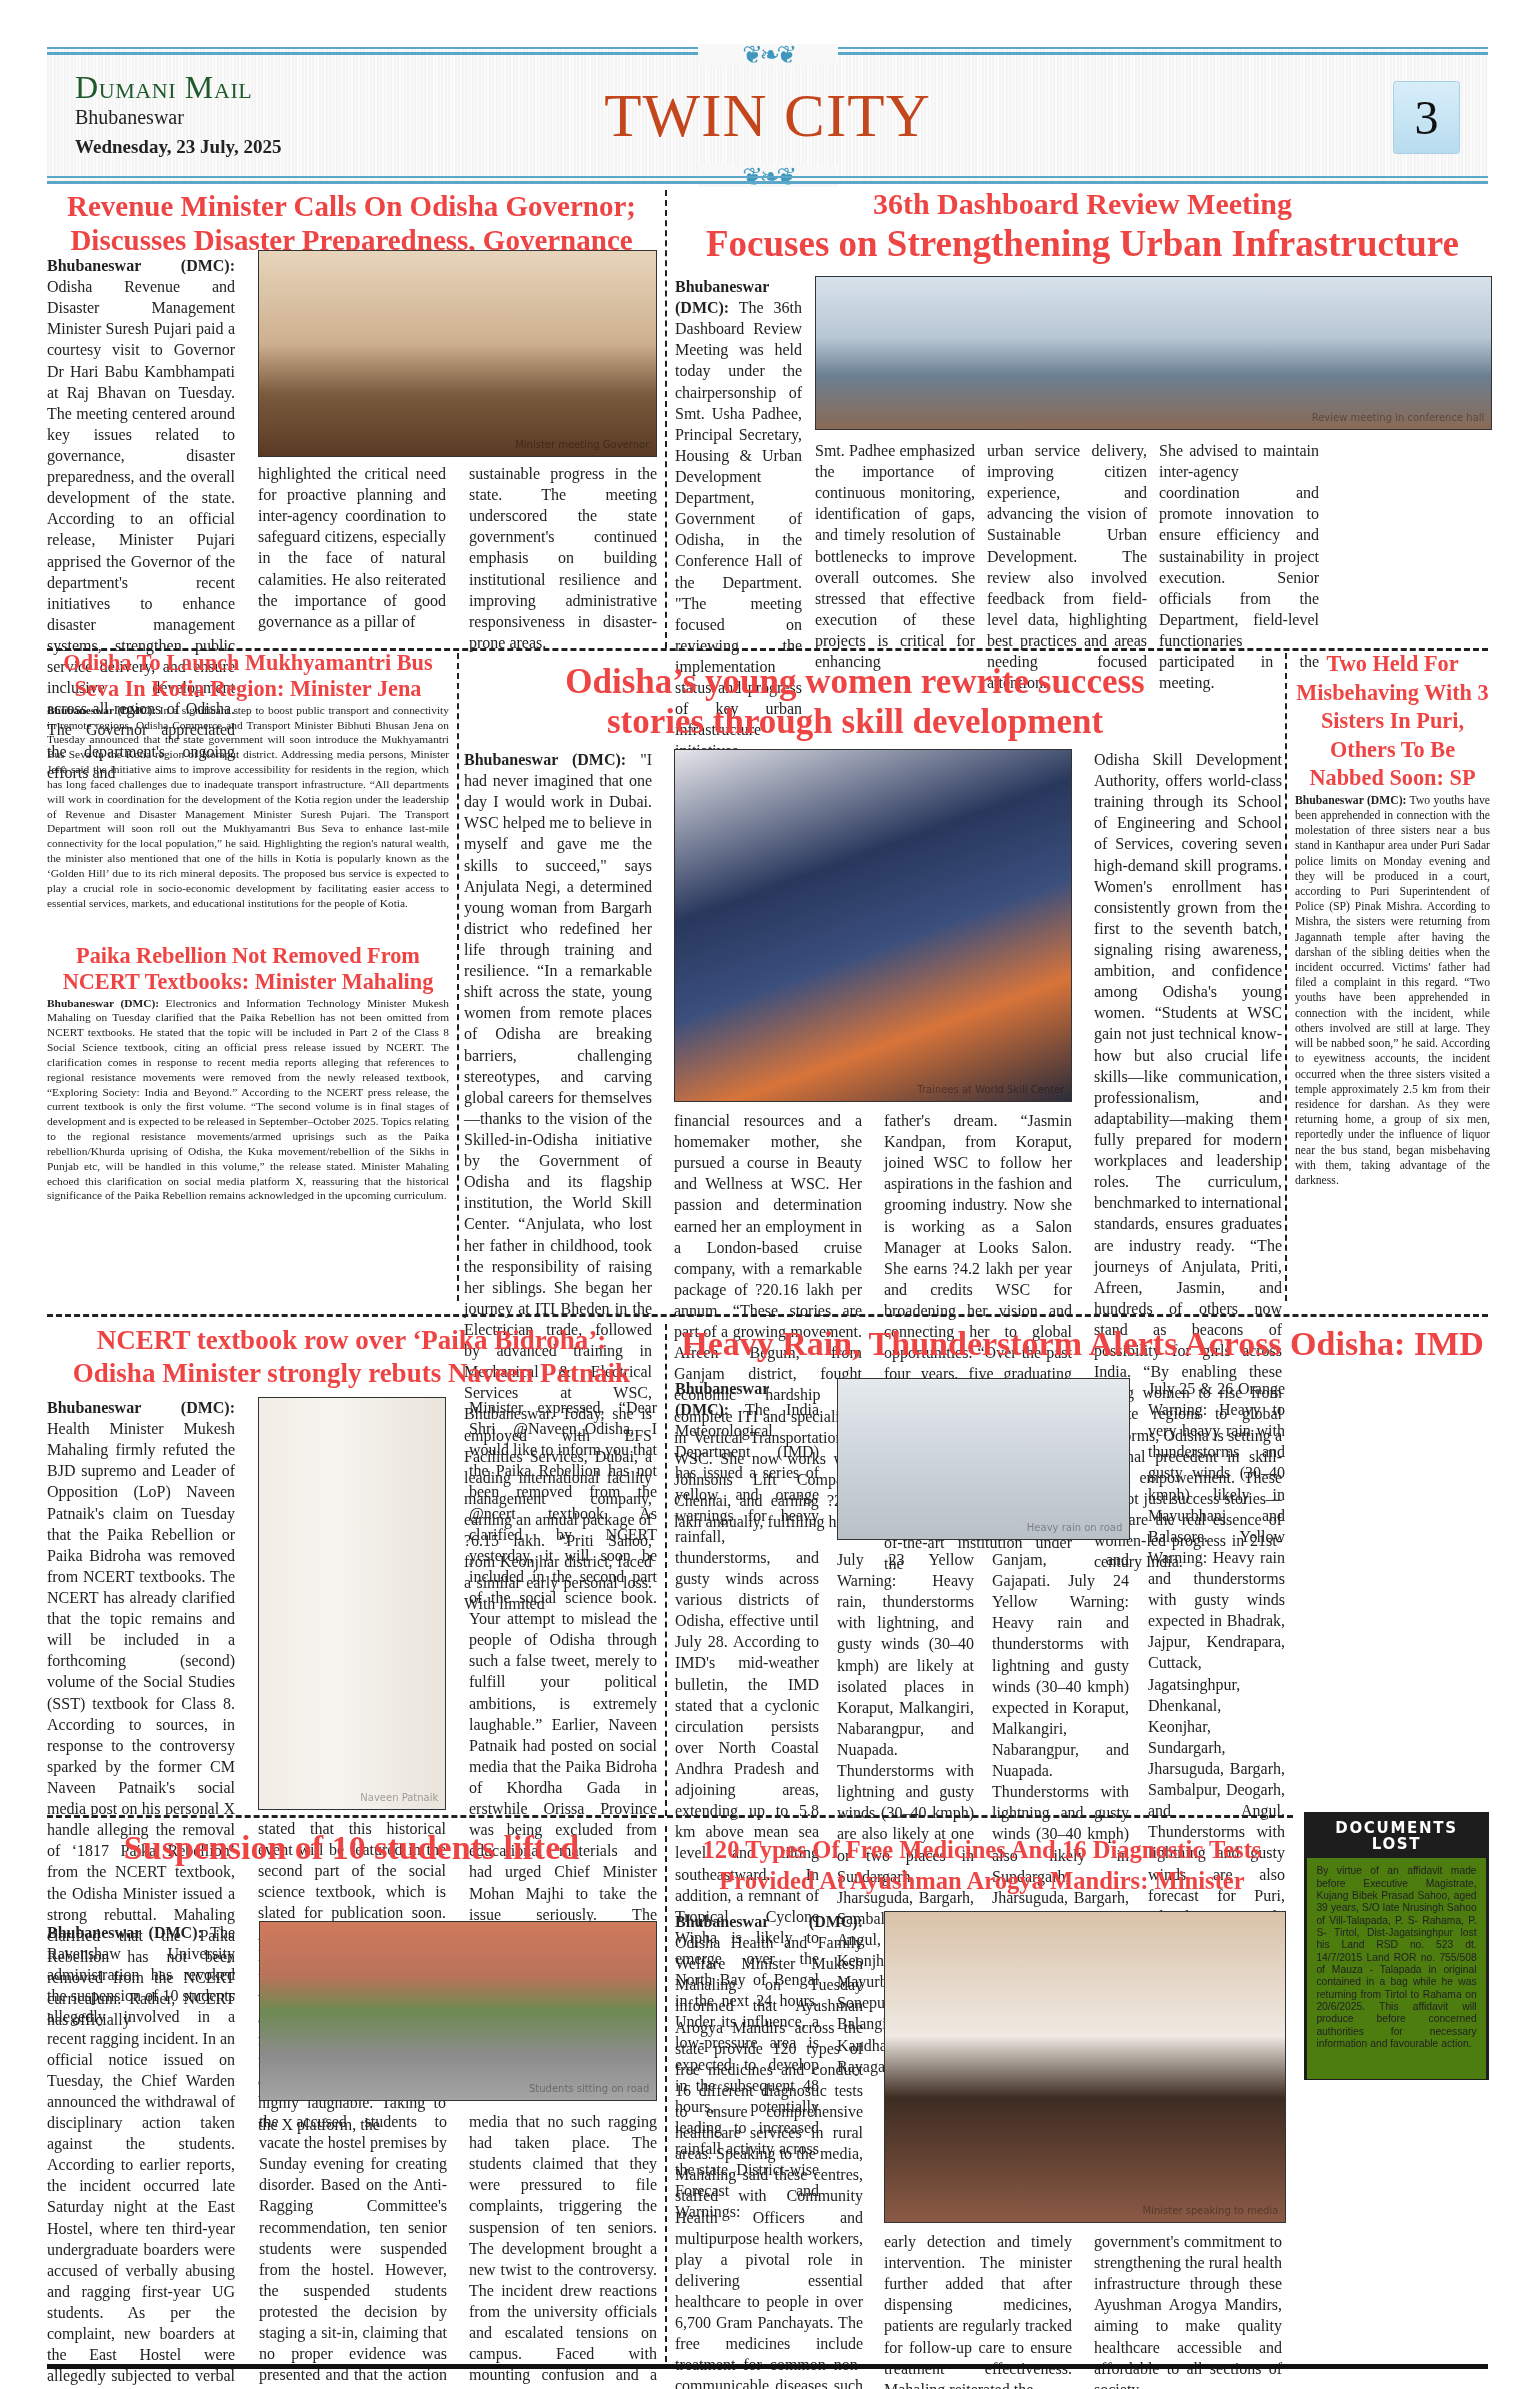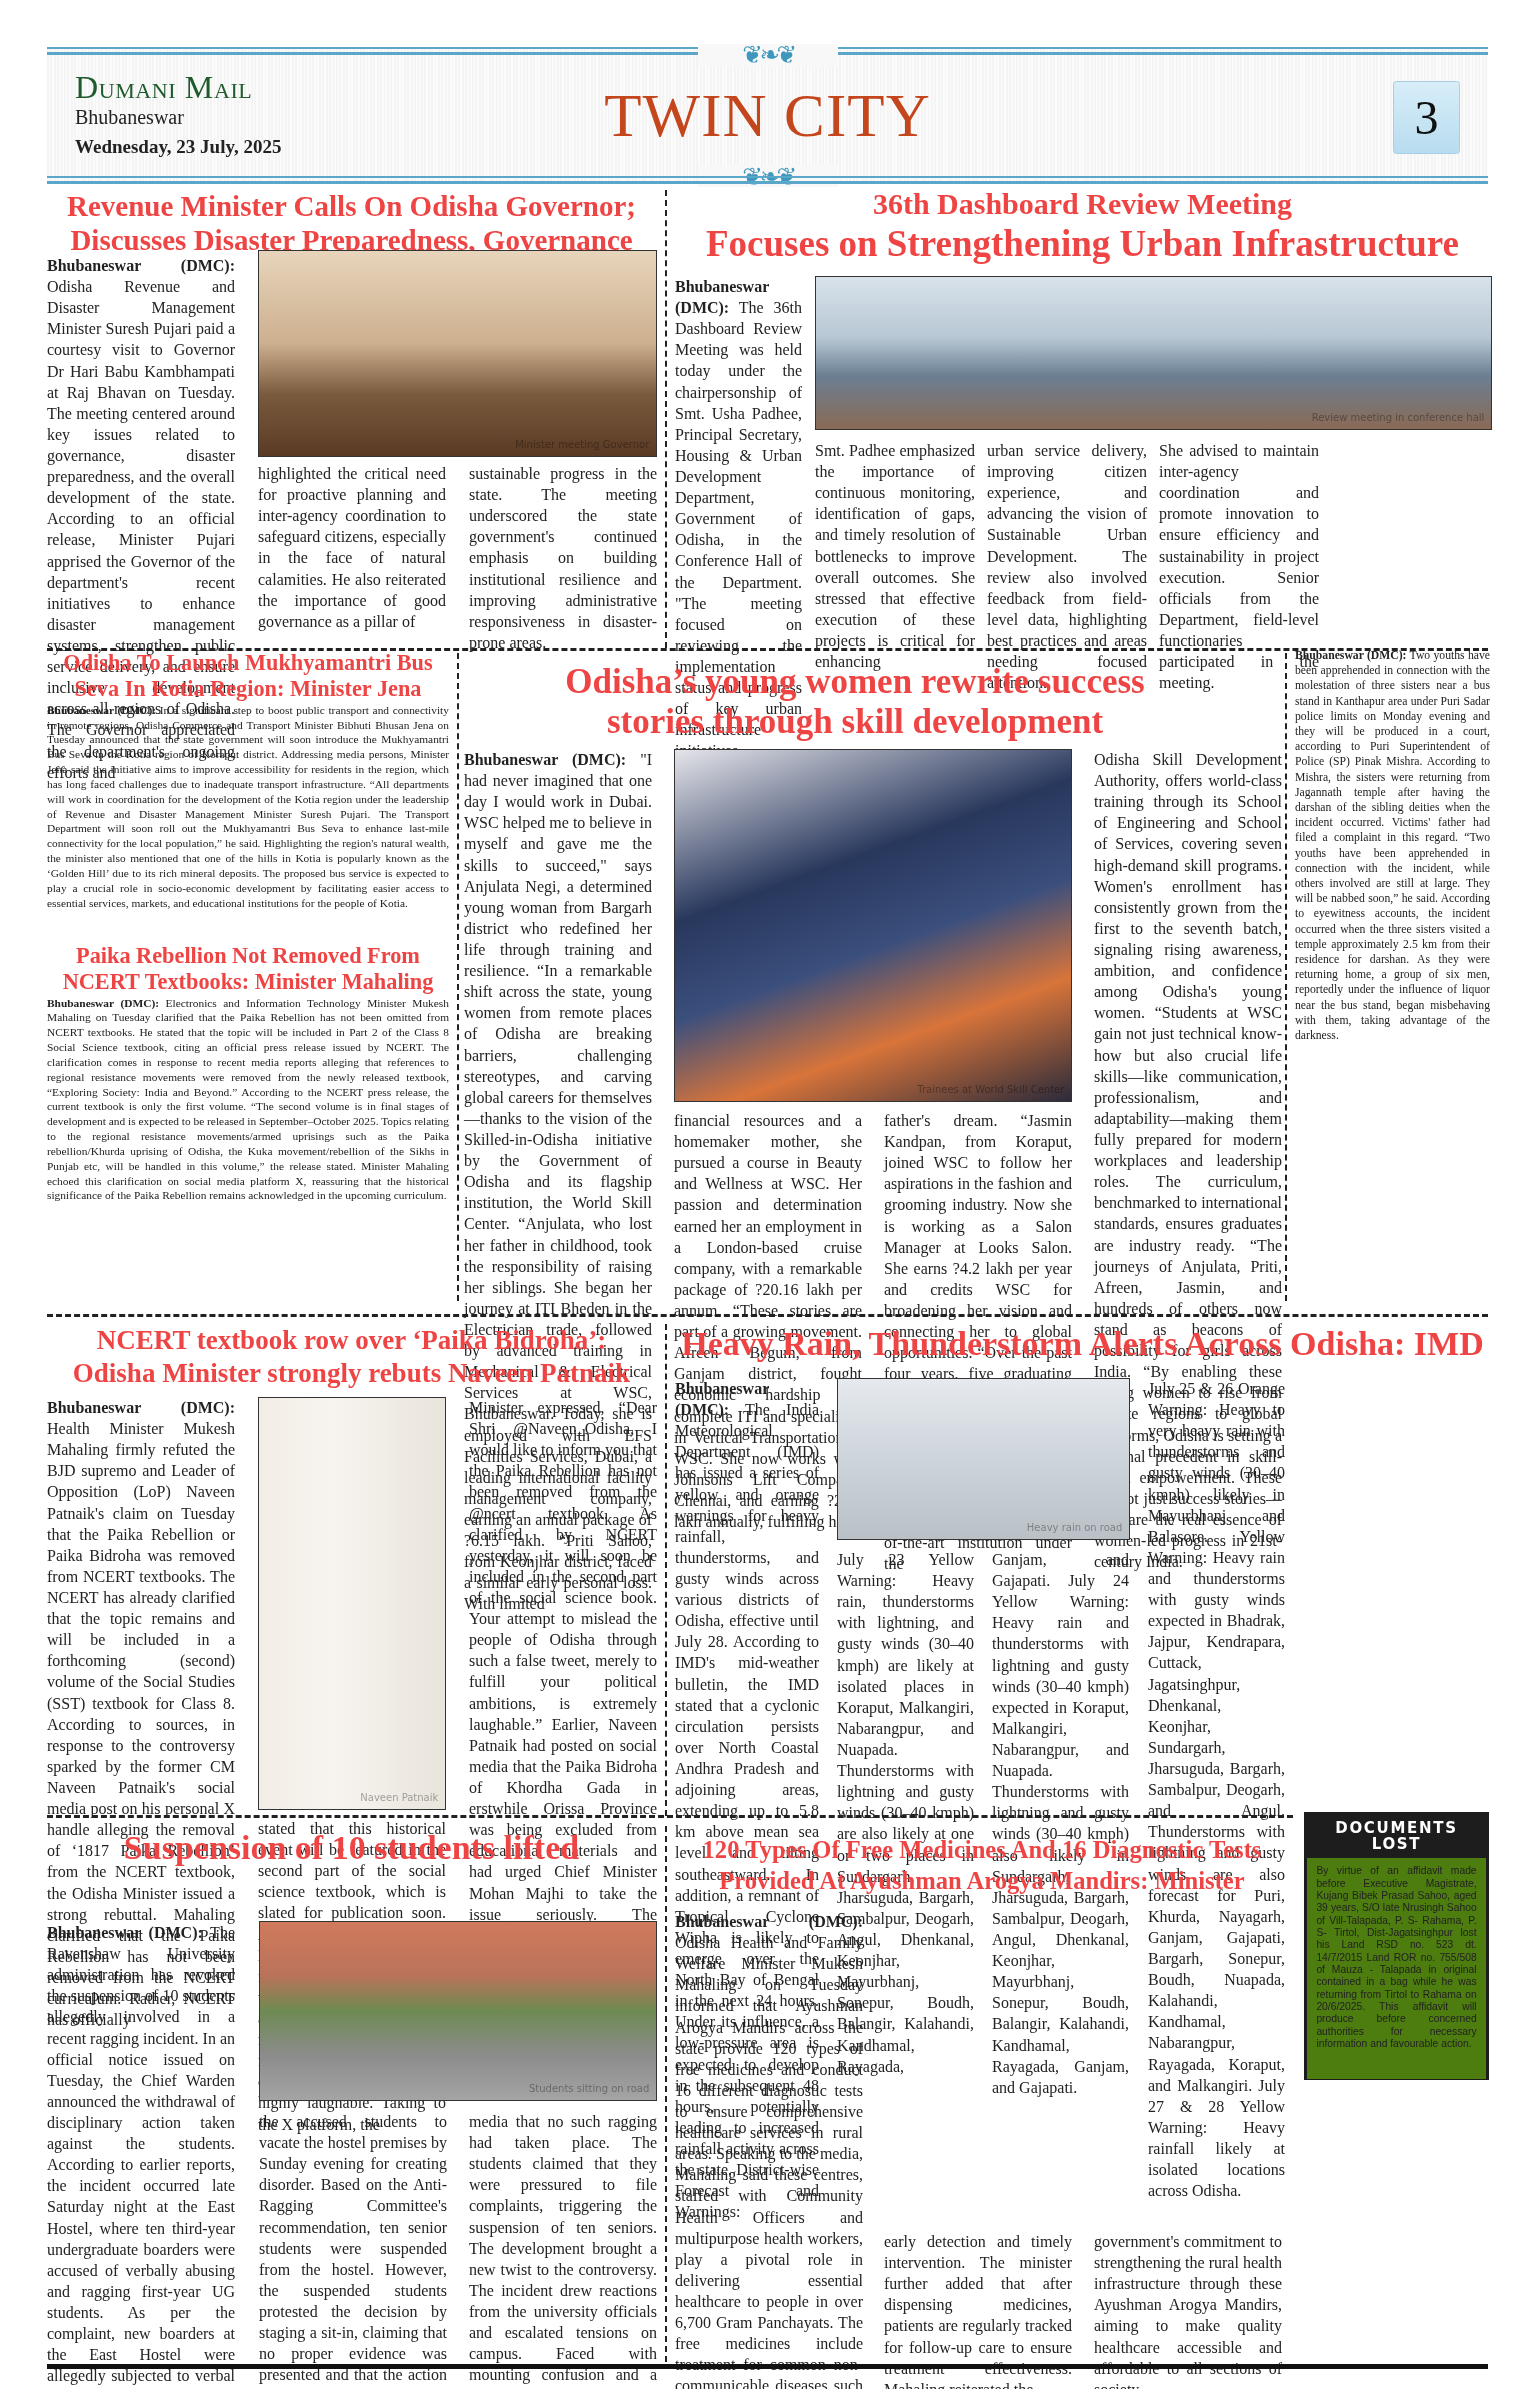--- a/index.html
+++ b/index.html
@@ -144,20 +144,23 @@
   <div class="col" style="position:absolute; left:420px; top:462px; width:188px;">
     <span>father's dream. “Jasmin Kandpan, from Koraput, joined WSC to follow her aspirations in the fashion and grooming industry. Now she is working as a Salon Manager at Looks Salon. She earns ?4.2 lakh per year and credits WSC for broadening her vision and connecting her to global opportunities. “Over the past four years, five graduating batches from WSC have achieved 100% placement, with students being recruited by multinational companies, international cruise liners, and top Indian firms. “The World Skill Center, a state-of-the-art institution under the</span>
   </div>
   <div class="col" style="position:absolute; left:630px; top:101px; width:188px;">
     <span>Odisha Skill Development Authority, offers world-class training through its School of Engineering and School of Services, covering seven high-demand skill programs. Women's enrollment has consistently grown from the first to the seventh batch, signaling rising awareness, ambition, and confidence among Odisha's young women. “Students at WSC gain not just technical know-how but also crucial life skills—like communication, professionalism, and adaptability—making them fully prepared for modern workplaces and leadership roles. The curriculum, benchmarked to international standards, ensures graduates are industry ready. “The journeys of Anjulata, Priti, Afreen, Jasmin, and hundreds of others now stand as beacons of possibility for girls across India. “By enabling these young women to rise from remote regions to global platforms, Odisha is setting a national precedent in skill-based empowerment. These are not just success stories—they are the real essence of women-led progress in 21st-century India.</span>
   </div>
 </div>
 <div class="vrule" style="left:1285px; top:653px; height:648px;"></div>
 
 <div class="article" style="left:1295px; top:648px; width:195px;">
+  <div class="headline" style="font-size:22.3px; line-height:1.28; margin-top:2.2px;">
+    <div>Two Held For Misbehaving With 3 Sisters In Puri, Others To Be Nabbed Soon: SP</div>
+  </div>
   <div class="col" style="font-size:11.7px; line-height:1.3;">
     <span class="dateline">Bhubaneswar (DMC):</span><span> Two youths have been apprehended in connection with the molestation of three sisters near a bus stand in Kanthapur area under Puri Sadar police limits on Monday evening and they will be produced in a court, according to Puri Superintendent of Police (SP) Pinak Mishra. According to Mishra, the sisters were returning from Jagannath temple after having the darshan of the sibling deities when the incident occurred. Victims' father had filed a complaint in this regard. “Two youths have been apprehended in connection with the incident, while others involved are still at large. They will be nabbed soon,” he said. According to eyewitness accounts, the incident occurred when the three sisters visited a temple approximately 2.5 km from their residence for darshan. As they were returning home, a group of six men, reportedly under the influence of liquor near the bus stand, began misbehaving with them, taking advantage of the darkness.</span>
   </div>
 </div>
 
 <div class="hrule" style="left:47px; top:1314px; width:1441px;"></div>
 
 <div class="article" style="left:47px; top:1324px; width:609px; height:492px;">
   <div class="headline" style="font-size:27px; line-height:1.22;">
     <div>NCERT textbook row over ‘Paika Bidroha’:</div>
@@ -218,20 +221,23 @@
     <span>media that no such ragging had taken place. The students claimed that they were pressured to file complaints, triggering the suspension of ten seniors. The development brought a new twist to the controversy. The incident drew reactions from the university officials and escalated tensions on campus. Faced with mounting confusion and a lack of conclusive proof, the university authorities have now decided to retract the suspension order.</span>
   </div>
 </div>
 <div class="vrule" style="left:665px; top:1826px; height:536px;"></div>
 
 <div class="article" style="left:675px; top:1826px; width:614px; height:531px;">
   <div class="headline" style="font-size:24.6px; line-height:1.25; margin-top:9px;">
     <div>120 Types Of Free Medicines And 16 Diagnostic Tests</div>
     <div>Provided At Ayushman Arogya Mandirs: Minister</div>
   </div>
+  <div class="photo ph-minister" style="left:209px; top:85px; width:402px; height:312px;">
+    <span class="ph-label">Minister speaking to media</span>
+  </div>
   <div class="col" style="position:absolute; left:0; top:85px; width:188px;">
     <span class="dateline">Bhubaneswar (DMC):</span><span> Odisha Health and Family Welfare Minister Mukesh Mahaling on Tuesday informed that Ayushman Arogya Mandirs across the state provide 120 types of free medicines and conduct 16 different diagnostic tests to ensure comprehensive healthcare services in rural areas. Speaking to the media, Mahaling said these centres, staffed with Community Health Officers and multipurpose health workers, play a pivotal role in delivering essential healthcare to people in over 6,700 Gram Panchayats. The free medicines include treatment for common non-communicable diseases such as hypertension and diabetes. The diagnostic tests available at these centres cover a range of conditions, including sickle cell disease and HIV, allowing for</span>
   </div>
   <div class="col" style="position:absolute; left:209px; top:405px; width:188px;">
     <span>early detection and timely intervention. The minister further added that after dispensing medicines, patients are regularly tracked for follow-up care to ensure treatment effectiveness. Mahaling reiterated the</span>
   </div>
   <div class="col" style="position:absolute; left:419px; top:405px; width:188px;">
     <span>government's commitment to strengthening the rural health infrastructure through these Ayushman Arogya Mandirs, aiming to make quality healthcare accessible and affordable to all sections of society.</span>
   </div>
 </div>

